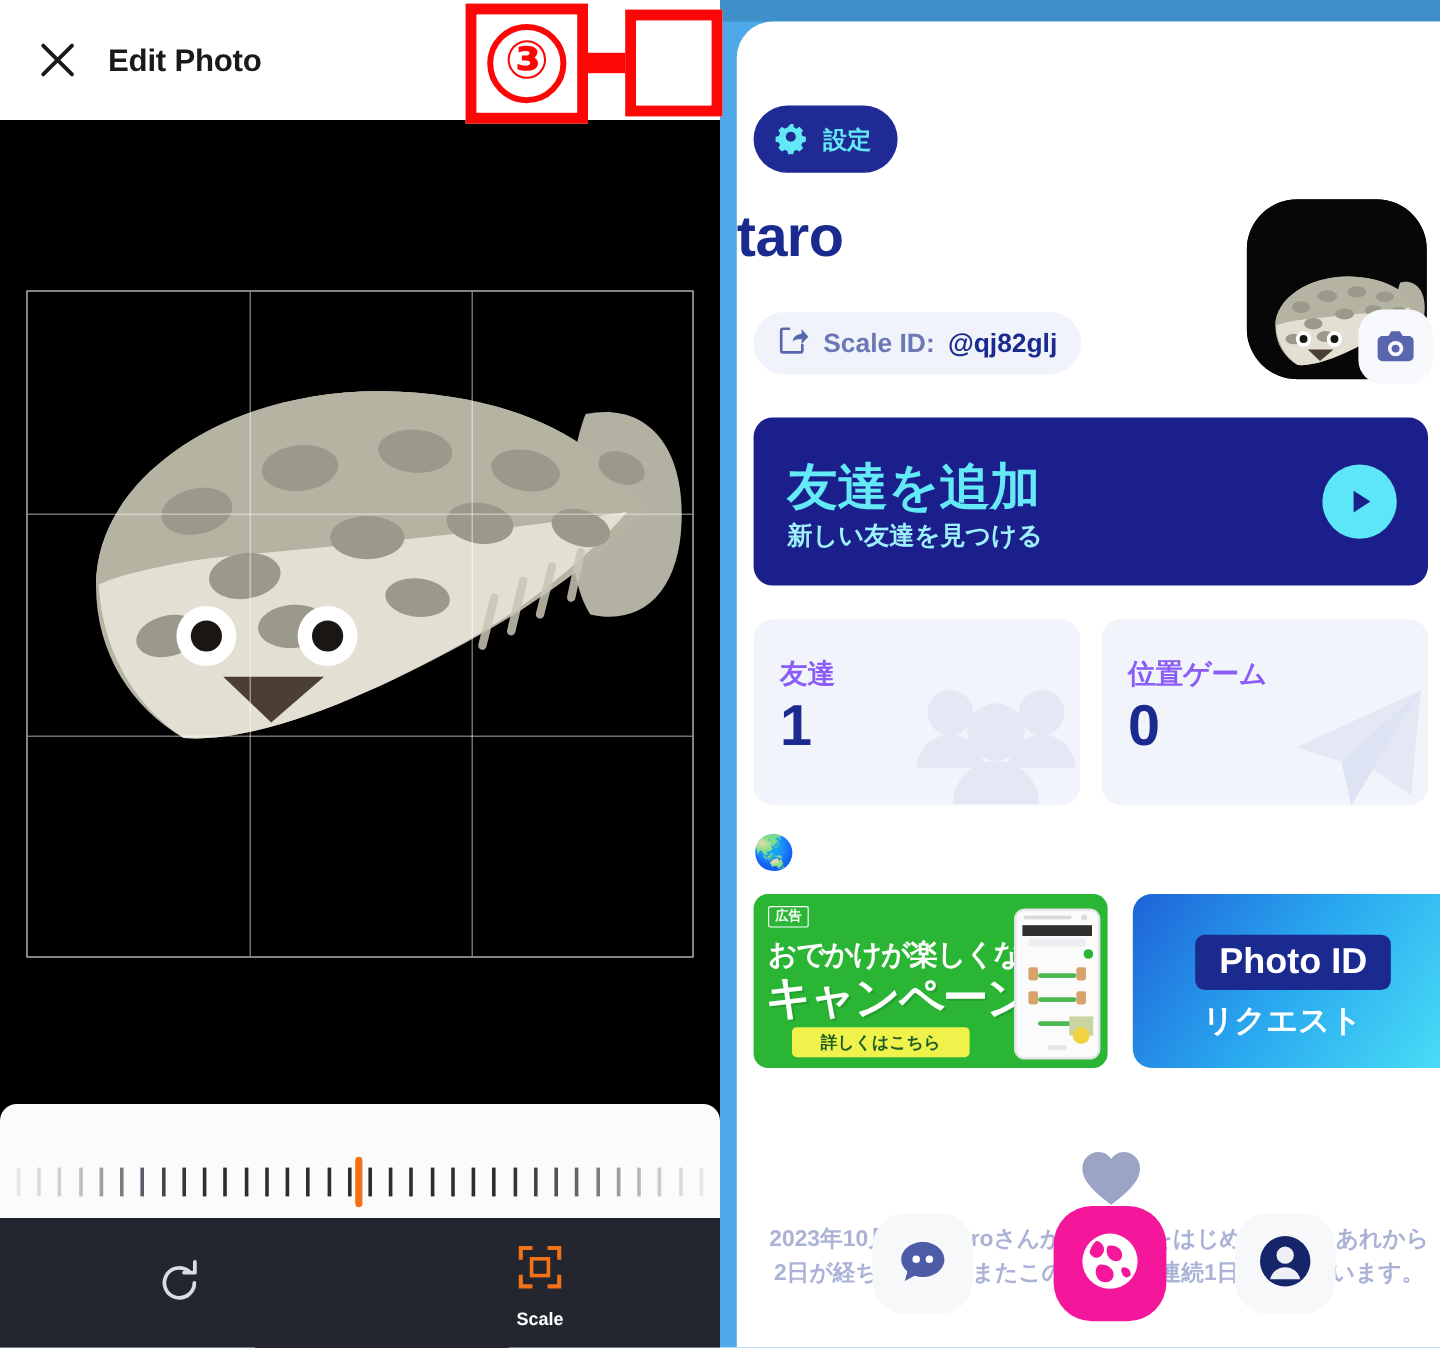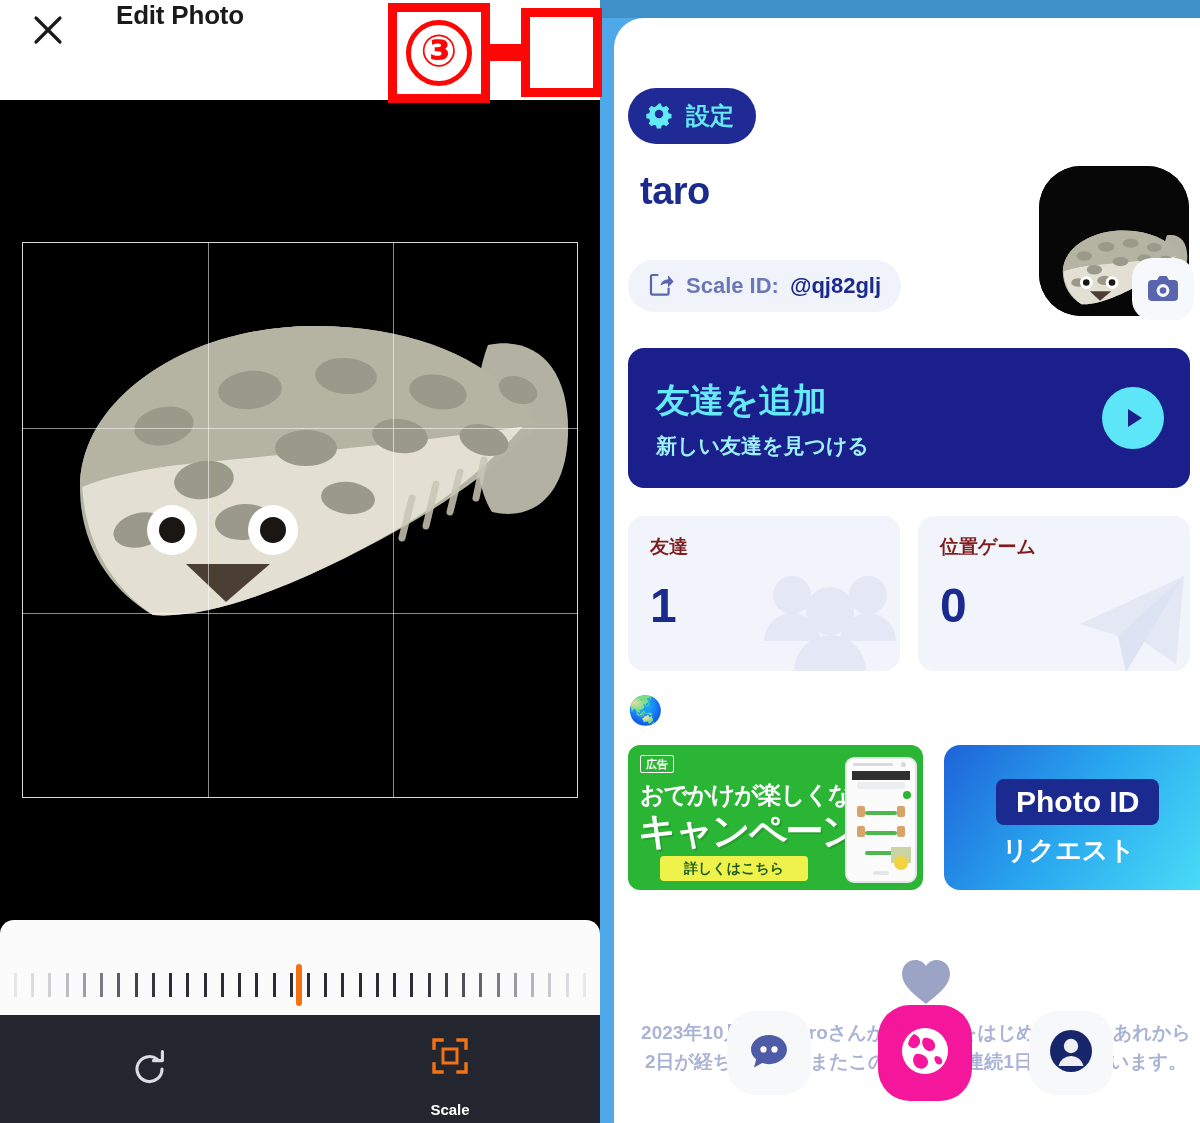--- a/index.html
+++ b/index.html
@@ -15,21 +15,21 @@
   .left-pane {
     position: relative;
     width: 600px; height: 1123px;
     background: #000000;
     flex: 0 0 600px;
   }
   .editor-header {
     position: absolute; top: 0; left: 0;
     width: 600px; height: 100px;
     background: #ffffff;
-    display: flex;  gap: 26px;
+    display: flex; align-items: center;
   }
   .close-icon {
     width: 60px; height: 60px; margin-left: 18px;
     display: flex; align-items: center; justify-content: center;
   }
   .editor-title {
     font-size: 26px; font-weight: bold; color: #1a1a1a;
     margin-left: 12px; letter-spacing: -0.2px;
   }
   .header-check {
@@ -118,21 +118,21 @@
     background: #24262f;
   }
   .tool-rotate {
     position: absolute; left: 118px; top: 28px;
     width: 64px; height: 52px;
     display: flex; align-items: center; justify-content: center;
   }
   .tool-scale {
     position: absolute; left: 404px; top: 22px;
     width: 92px; height: 74px;
-    display: flex; flex-direction: column; align-items: center; gap: 22px; text-align: center;
+    display: flex; flex-direction: column; align-items: center; gap: 11px; text-align: center;
   }
   .tool-scale-label { color: #ffffff; font-size: 15px; font-weight: bold; }
 
   
   .right-pane {
     position: relative;
     width: 600px; height: 1123px;
     background: #4fa9e8;
     flex: 0 0 600px;
     overflow: hidden;
@@ -147,25 +147,25 @@
     background: #ffffff;
     border-radius: 30px 0 0 0;
     overflow: hidden;
   }
   .settings-btn {
     position: absolute; left: 14px; top: 70px;
     height: 56px; padding: 0 22px 0 16px;
     background: #1f2a94; border-radius: 28px;
     display: flex; align-items: center; gap: 12px;
   }
-  .settings-label { color: #63e8f5; font-size: 24px; font-weight: bold; }
+  .settings-label { color: #63e8f5; font-size: 20px; font-weight: bold; }
 
   .user-name {
-    position: absolute; left: 26px; top: 152px;
-    font-size: 38px; font-weight: bold; color: #1b2a8f;
+    position: absolute; left: 0; top: 152px;
+    font-size: 48px; font-weight: bold; color: #1b2a8f;
     letter-spacing: -0.5px;
   }
   .id-chip {
     position: absolute; left: 14px; top: 242px;
     height: 52px; padding: 0 20px;
     background: #f1f3fa; border-radius: 26px;
     display: flex; align-items: center; gap: 11px;
   }
   .id-chip-label { font-size: 22px; font-weight: bold; color: #6b78b5; }
   .id-chip-value { font-size: 22px; font-weight: bold; color: #1b2a8f; }
@@ -183,21 +183,21 @@
     display: flex; align-items: center; justify-content: center;
   }
 
   .add-friend-card {
     position: absolute; left: 14px; top: 330px;
     width: 562px; height: 140px;
     background: #1b1f8c; border-radius: 16px;
   }
   .add-friend-title {
     position: absolute; left: 28px; top: 30px;
-    color: #64e9f6; font-size: 34px; font-weight: bold;
+    color: #64e9f6; font-size: 42px; font-weight: bold;
   }
   .add-friend-sub {
     position: absolute; left: 28px; top: 84px;
     color: #9df1fb; font-size: 21px; font-weight: bold;
   }
   .add-friend-play {
     position: absolute; right: 26px; top: 39px;
     width: 62px; height: 62px; border-radius: 50%;
     background: #5de6f7;
     display: flex; align-items: center; justify-content: center;
@@ -205,22 +205,22 @@
 
   .stat-card {
     position: absolute; top: 498px;
     width: 272px; height: 155px;
     background: #f2f4fb; border-radius: 16px;
     overflow: hidden;
   }
   .stat-card.friends { left: 14px; }
   .stat-card.requests { left: 304px; }
   .stat-label {
-    position: absolute; left: 22px; top: 18px;
-    font-size: 19px; font-weight: bold; color: #7f1d1d;
+    position: absolute; left: 22px; top: 30px;
+    font-size: 23px; font-weight: bold; color: #8b5cf6;
   }
   .stat-value {
     position: absolute; left: 22px; top: 62px;
     font-size: 48px; font-weight: bold; color: #1b2a8f;
   }
   .stat-art { position: absolute; right: -6px; bottom: -16px; opacity: 1; }
 
   .campaign-head {
     position: absolute; left: 14px; top: 676px;
     display: flex; align-items: center; gap: 4px;

